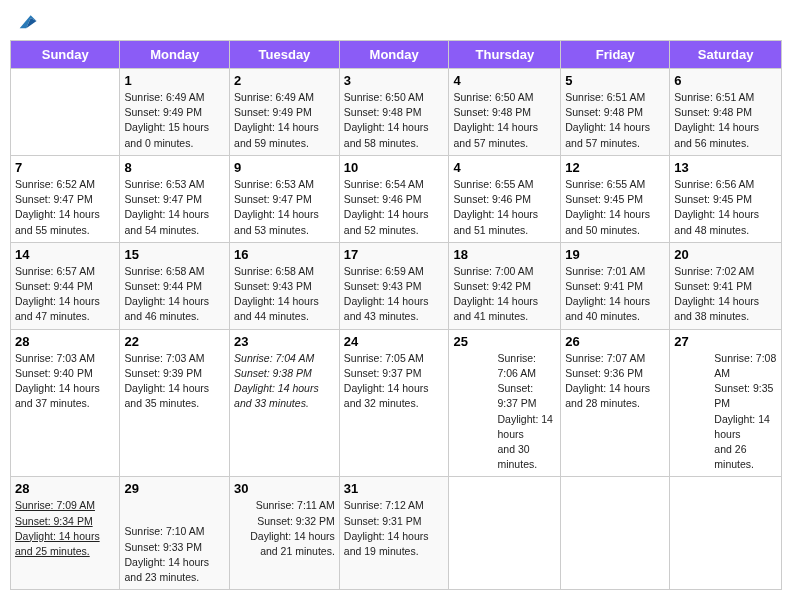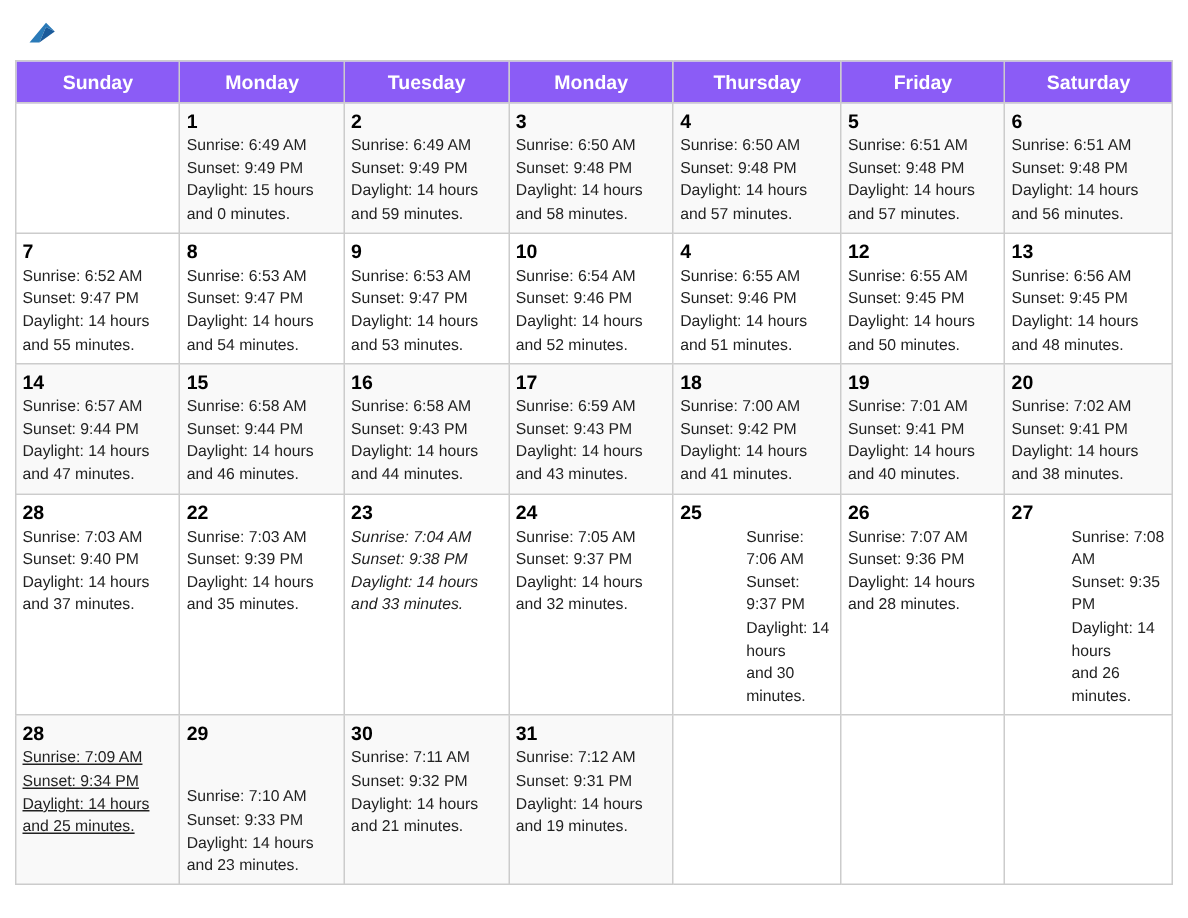--- a/index.html
+++ b/index.html
@@ -332,21 +332,21 @@
         </td>
         <td>
           <span class="day-num">29</span>
           <div class="day-info" style="white-space: pre-line; margin-top: 28px;">Sunrise: 7:10 AM
 Sunset: 9:33 PM
 Daylight: 14 hours
 and 23 minutes.</div>
         </td>
         <td>
           <span class="day-num">30</span>
-          <div class="day-info" style="white-space: pre-line;">Sunrise: 7:11 AM
+          <div class="day-info" style="white-space: pre-line; text-align: right;">Sunrise: 7:11 AM
 Sunset: 9:32 PM
 Daylight: 14 hours
 and 21 minutes.</div>
         </td>
         <td>
           <span class="day-num">31</span>
           <div class="day-info" style="white-space: pre-line;">Sunrise: 7:12 AM
 Sunset: 9:31 PM
 Daylight: 14 hours
 and 19 minutes.</div>

